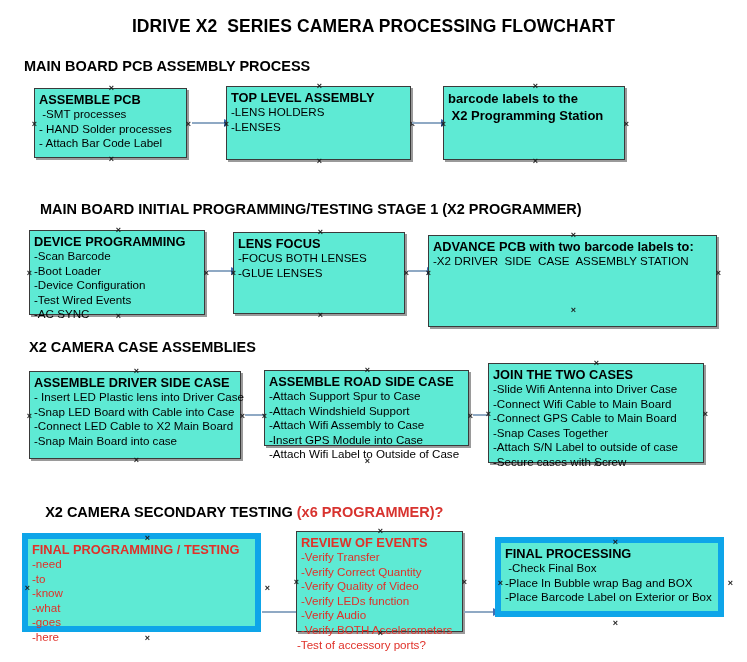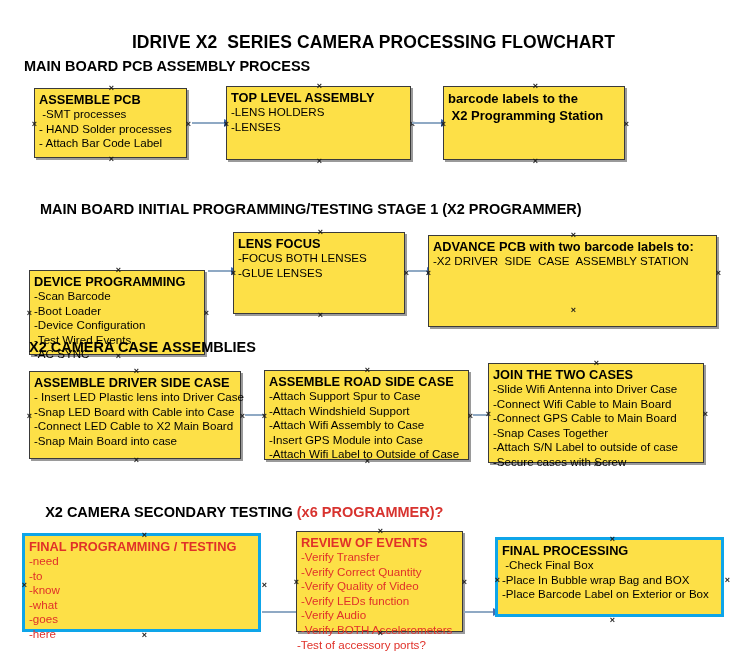--- a/index.html
+++ b/index.html
@@ -24,46 +24,45 @@
     position: absolute;
     top: 16px;
     left: 0;
     width: 747px;
     text-align: center;
     font-size: 17.5px;
     font-weight: bold;
     letter-spacing: 0.1px;
     color: #000000;
     white-space: pre;
-    margin-top: 16px;
   }
   .section-title {
     position: absolute;
     font-size: 14.5px;
     font-weight: bold;
     color: #000000;
     white-space: pre;
   }
   .section-title .accent {
     color: #d8332f;
   }
 
   
   .box {
     position: absolute;
-    background: #fde047;
+    background: #5eead4;
     border: 1px solid #3a3a3a;
     box-shadow: 2px 2px 0 0 #9a9a9a;
     box-sizing: border-box;
     padding: 3px 0 0 4px;
     overflow: visible;
   }
   .box.plain {
     box-shadow: none;
-    border: 3px solid #0ea5e9;
+    border: 6px solid #0ea5e9;
   }
   .box .btitle {
     font-size: 12.8px;
     font-weight: bold;
     line-height: 15px;
     color: #000000;
     white-space: pre;
   }
   .box .bline {
     font-size: 11.6px;
@@ -149,21 +148,21 @@
     <div class="btitle multi">barcode labels to the</div>
     <div class="btitle multi"> X2 Programming Station</div>
     <span class="handle" style="left:88px;top:-4px;"></span>
     <span class="handle" style="left:88px;top:71px;"></span>
     <span class="handle" style="left:-4px;top:34px;"></span>
     <span class="handle" style="left:179px;top:34px;"></span>
   </div>
 
   <div class="section-title" style="top:201px;left:24px;margin-left:16px;">MAIN BOARD INITIAL PROGRAMMING/TESTING STAGE 1 (X2 PROGRAMMER)</div>
 
-  <div class="box" style="left:29px;top:230px;width:176px;height:85px;margin-top:40px;">
+  <div class="box" style="left:29px;top:230px;width:176px;height:85px;">
     <div class="btitle">DEVICE PROGRAMMING</div>
     <div class="bline">-Scan Barcode</div>
     <div class="bline">-Boot Loader</div>
     <div class="bline">-Device Configuration</div>
     <div class="bline">-Test Wired Events</div>
     <div class="bline">-AC SYNC</div>
     <span class="handle" style="left:85px;top:-4px;"></span>
     <span class="handle" style="left:85px;top:82px;"></span>
     <span class="handle" style="left:-4px;top:39px;"></span>
     <span class="handle" style="left:173px;top:39px;"></span>
@@ -201,21 +200,21 @@
     <div class="bline">-Connect LED Cable to X2 Main Board</div>
     <div class="bline">-Snap Main Board into case</div>
     <span class="handle" style="left:103px;top:-4px;"></span>
     <span class="handle" style="left:103px;top:85px;"></span>
     <span class="handle" style="left:-4px;top:41px;"></span>
     <span class="handle" style="left:209px;top:41px;"></span>
   </div>
 
   <div class="arrow" style="left:245px;top:414px;width:20px;"></div>
 
-  <div class="box" style="left:264px;top:370px;width:205px;height:90px;">
+  <div class="box" style="left:264px;top:370px;width:205px;height:76px;">
     <div class="btitle">ASSEMBLE ROAD SIDE CASE</div>
     <div class="bline">-Attach Support Spur to Case</div>
     <div class="bline">-Attach Windshield Support</div>
     <div class="bline">-Attach Wifi Assembly to Case</div>
     <div class="bline">-Insert GPS Module into Case</div>
     <div class="bline">-Attach Wifi Label to Outside of Case</div>
     <span class="handle" style="left:99px;top:-4px;"></span>
     <span class="handle" style="left:99px;top:87px;"></span>
     <span class="handle" style="left:-4px;top:42px;"></span>
     <span class="handle" style="left:202px;top:42px;"></span>

